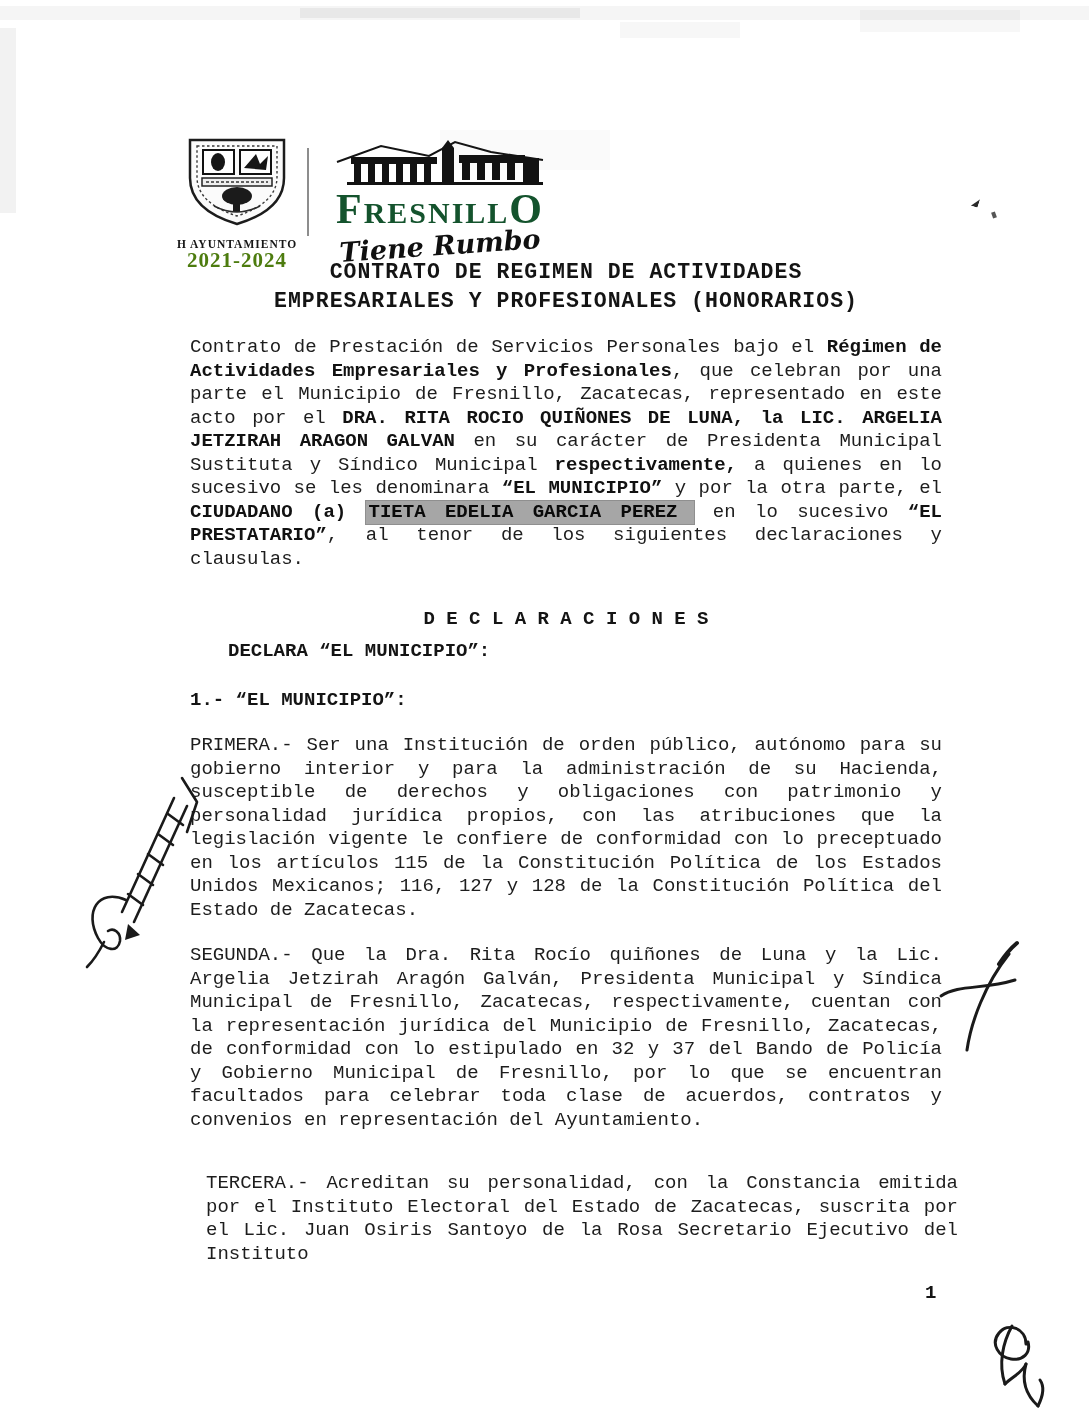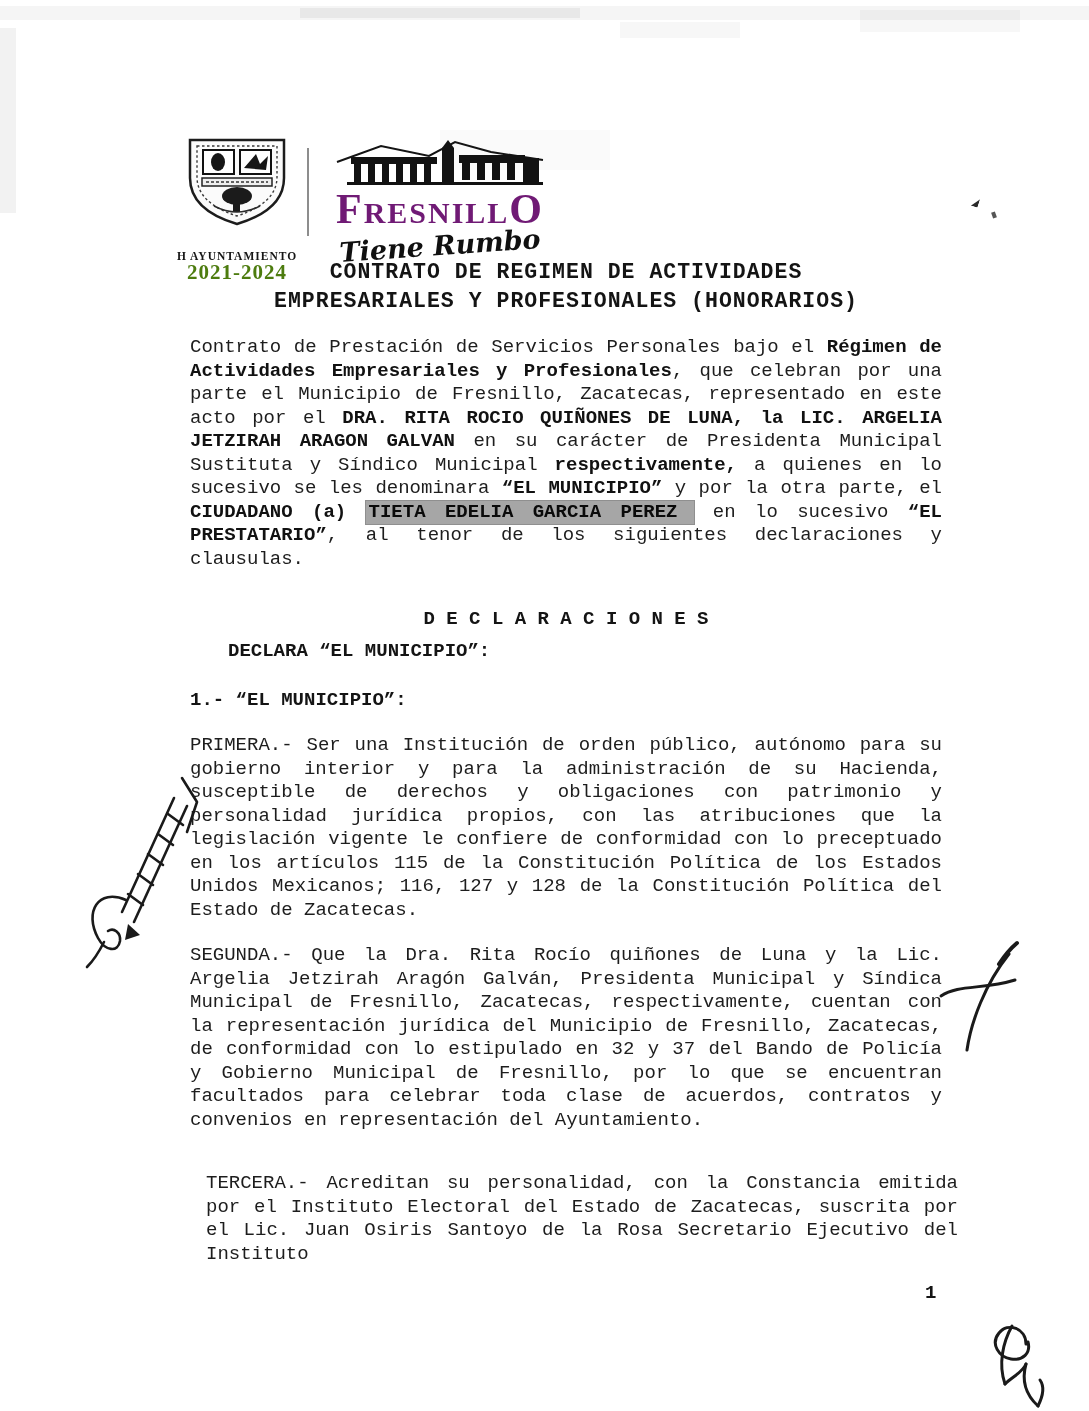--- a/index.html
+++ b/index.html
@@ -7,26 +7,26 @@
   .page{
     position:relative;width:1089px;height:1411px;background:#ffffff;overflow:hidden;
     font-family:"Liberation Mono",monospace;color:#1d1d1d;
   }
   .abs{position:absolute;}
   
   .noise{position:absolute;background:#000;pointer-events:none;}
   
   .crest-wrap{left:170px;top:134px;width:134px;text-align:center;}
   .crest-caption{font-family:"Liberation Serif",serif;font-weight:bold;font-size:11.5px;
-    letter-spacing:1px;color:#161616;margin-top:17px;}
+    letter-spacing:1px;color:#161616;margin-top:5px;}
   .crest-term{font-family:"Liberation Serif",serif;font-weight:bold;font-size:21px;
     letter-spacing:1px;color:#4d7c0f;line-height:20px;}
   .head-divider{left:307px;top:148px;width:2px;height:88px;background:#8d8d8d;}
   .logo-wrap{left:322px;top:140px;width:236px;text-align:center;}
-  .logo-word{font-family:"Liberation Serif",serif;color:#701a75;line-height:36px;
+  .logo-word{font-family:"Liberation Serif",serif;color:#14532d;line-height:36px;
     letter-spacing:2px;white-space:nowrap;margin-top:-2px;}
   .logo-first,.logo-last{font-size:42px;font-weight:bold;}
   .logo-mid{font-size:30px;font-weight:bold;}
   .logo-tagline{font-family:"DejaVu Serif",serif;font-style:italic;font-weight:bold;
     font-size:27px;color:#101010;transform:rotate(-4deg);margin-top:-6px;}
   
   .doc-title{left:190px;top:258px;width:752px;text-align:center;font-weight:bold;
     font-size:21.5px;line-height:29px;letter-spacing:1px;color:#141414;}
   
   .para{left:190px;width:752px;font-size:19px;line-height:23.5px;text-align:justify;

